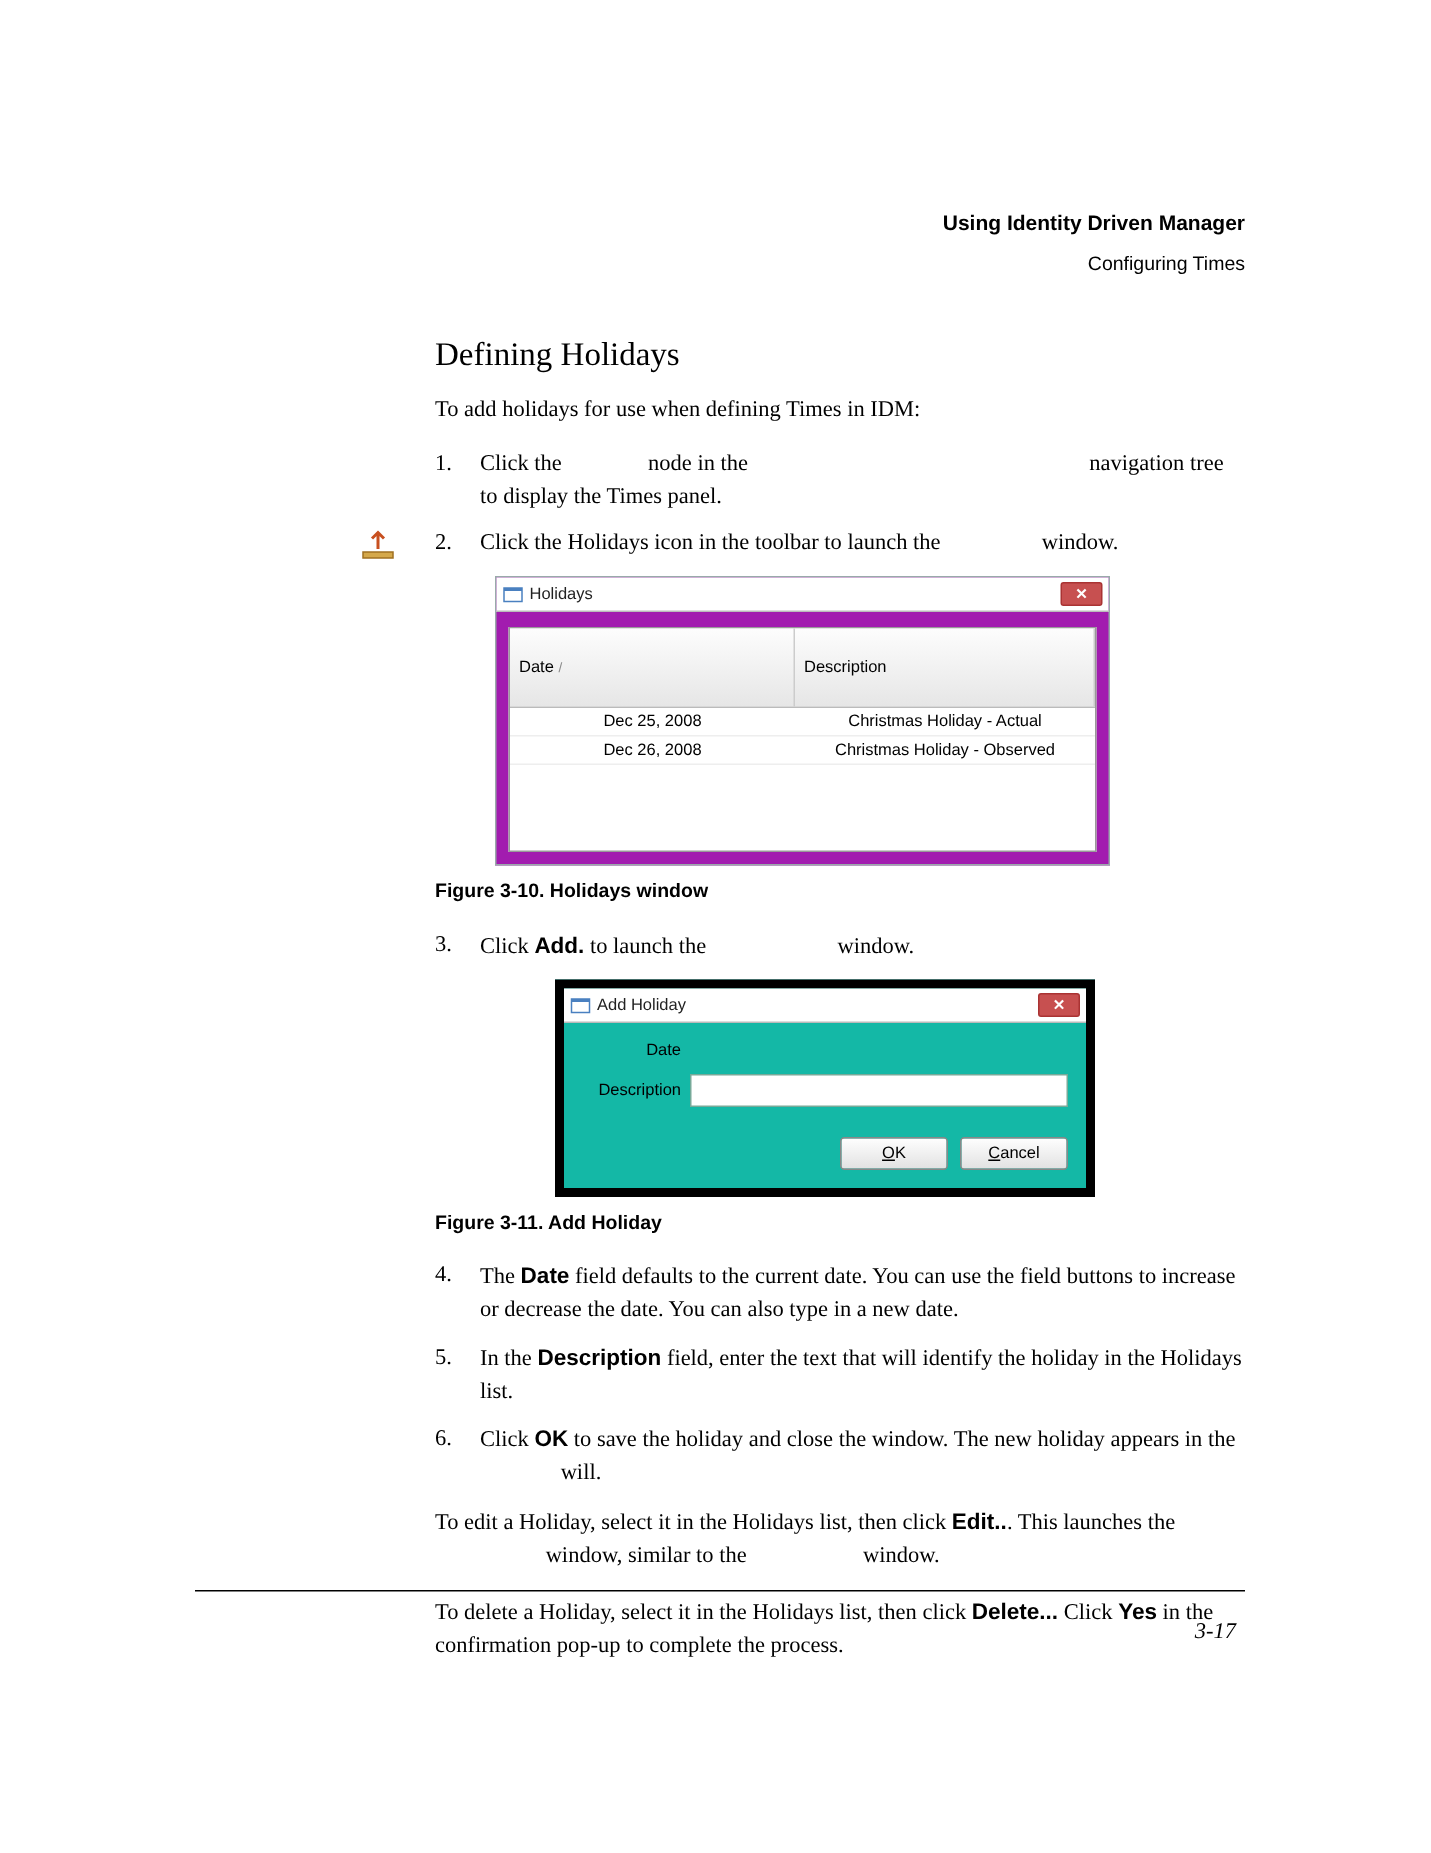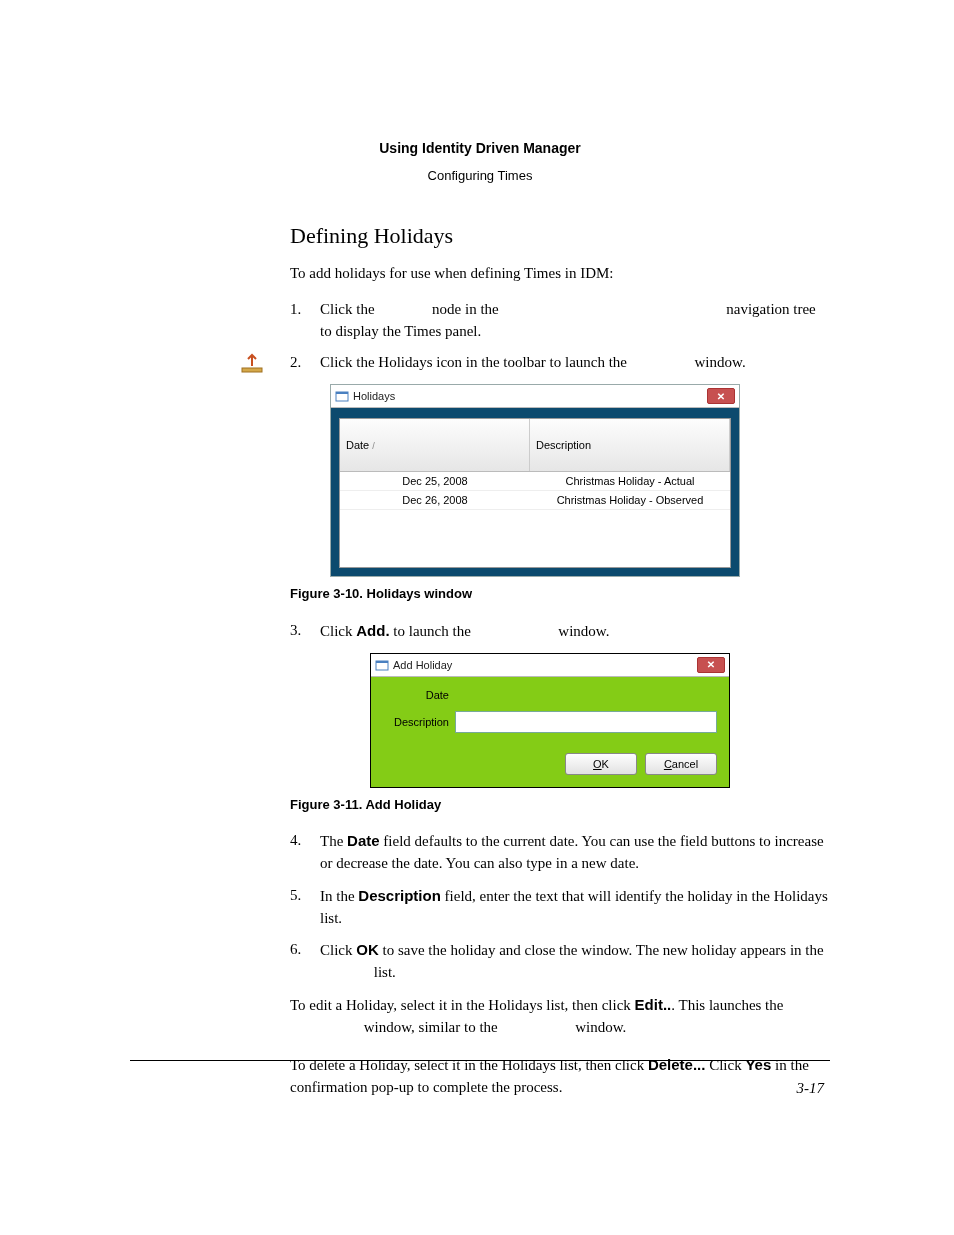--- a/index.html
+++ b/index.html
@@ -11,21 +11,21 @@
     position: relative;
     color: #000;
   }
   .page {
     position: absolute;
     left: 130px;
     top: 140px;
     width: 700px;
   }
   .header-block {
-    text-align: center;
+    text-align: right;
     font-family: Arial, Helvetica, sans-serif;
     margin-bottom: 40px;
   }
   .header-title { font-weight: bold; font-size: 14px; }
   .header-sub { font-size: 13px; margin-top: 12px; }
   .section-title {
     font-family: "Times New Roman", serif;
     font-size: 22px;
     margin: 0 0 14px 160px;
   }
@@ -50,21 +50,21 @@
     height: 24px;
   }
 
   
   .fig-holidays {
     margin: 6px 0 6px 200px;
     width: 410px;
     font-family: Tahoma, Arial, sans-serif;
     font-size: 11px;
     border: 1px solid #9aa;
-    background: #0c4a6e;
+    background: #a21caf;
   }
   .win-titlebar {
     display: flex;
     align-items: center;
     background: #fff;
     padding: 3px 4px;
     border-bottom: 1px solid #bbb;
   }
   .win-icon { width: 14px; height: 12px; margin-right: 4px; }
   .win-title { flex: 1; color: #222; }
@@ -104,22 +104,22 @@
     font-size: 13px;
     margin: 8px 0 16px 160px;
   }
 
   
   .fig-addholiday {
     margin: 6px 0 6px 240px;
     width: 360px;
     font-family: Tahoma, Arial, sans-serif;
     font-size: 11px;
-    border: 1px solid #000000;
-    background: #84cc16;
+    border: 6px solid #000000;
+    background: #14b8a6;
   }
   .form-body { padding: 12px 12px 10px 12px; }
   .form-row { display: flex; align-items: center; margin-bottom: 10px; }
   .form-label { width: 72px; text-align: right; padding-right: 6px; }
   .form-field {
     flex: 1;
     background: #fff;
     border: 1px solid #7a9;
     height: 22px;
     display: flex;
@@ -294,21 +294,21 @@
     <div class="ol-body">
       <span>In the </span><span class="sans-bold">Description</span><span> field, enter the text that will identify the holiday in the Holidays list.</span>
     </div>
   </div>
 
   <div class="ol-row">
     <div class="ol-num">6.</div>
     <div class="ol-body">
       <span>Click </span><span class="sans-bold">OK</span><span> to save the holiday and close the window. The new holiday appears in the</span>
       <span class="gap" style="width:50px"></span>
-      <span>list.</span>
+      <span>will.</span>
     </div>
   </div>
 
   <div class="para">
     <span>To edit a Holiday, select it in the Holidays list, then click </span><span class="sans-bold">Edit..</span><span>. This launches the</span>
     <span class="gap" style="width:70px"></span>
     <span>window, similar to the</span>
     <span class="gap" style="width:70px"></span>
     <span>window.</span>
   </div>

